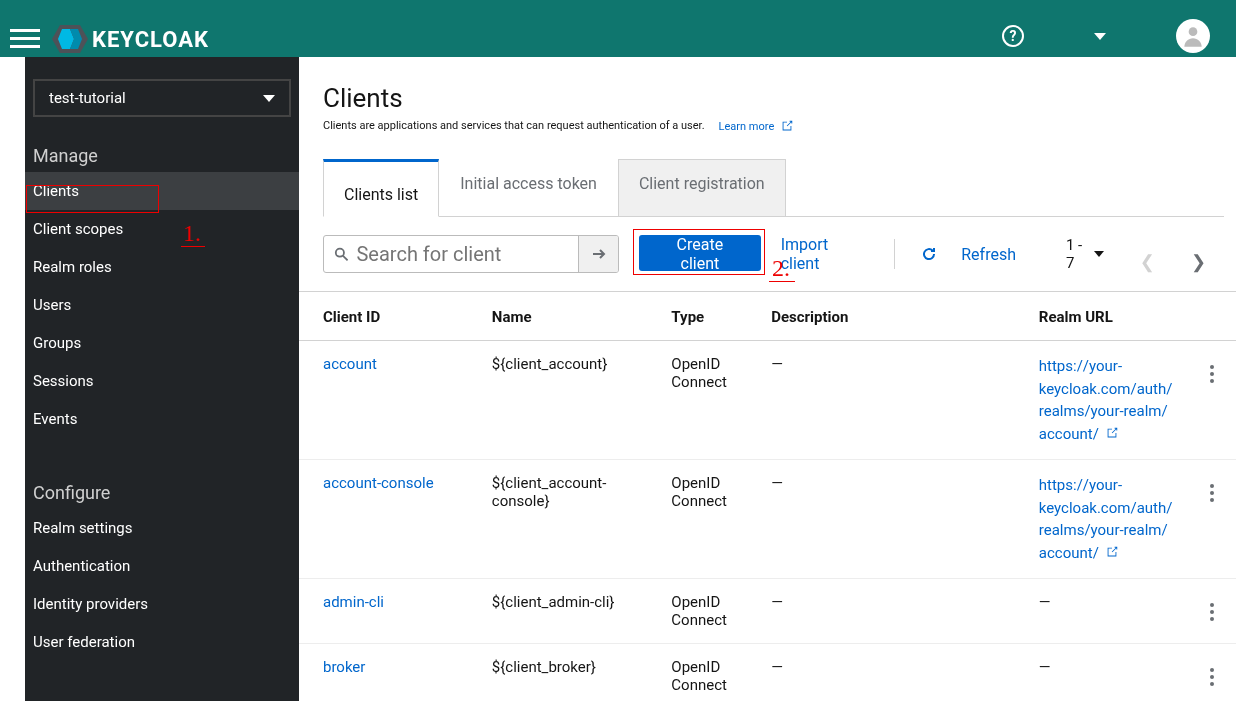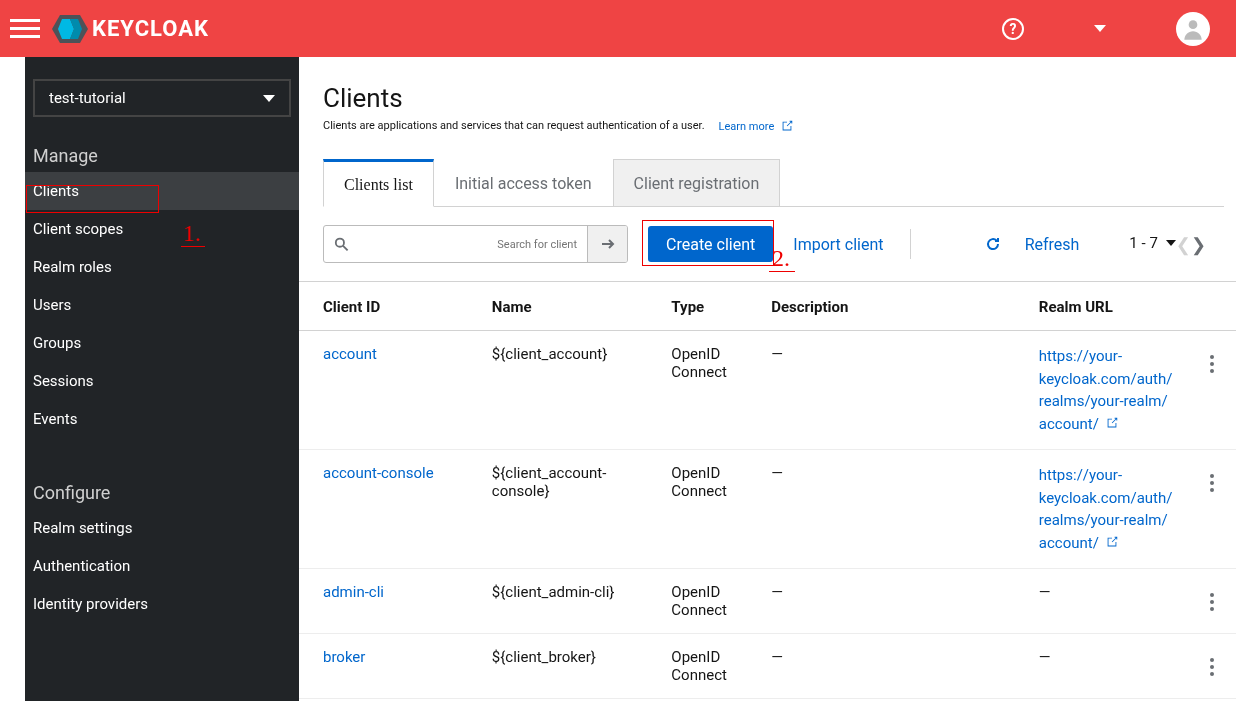--- a/index.html
+++ b/index.html
@@ -1,17 +1,17 @@
 <!DOCTYPE html>
 <html><head>
 <meta charset="utf-8">
 <style>
 * { margin:0; padding:0; box-sizing:border-box; font-family: -apple-system, BlinkMacSystemFont, "Segoe UI", Roboto, Helvetica, Arial, sans-serif; }
 html, body { height:100%; width:1236px; overflow:hidden; background:#fff; }
-.topbar { height:57px; background:#ef4444; display:flex; align-items:center; padding:16px 10px; }
+.topbar { height:57px; background:#0f766e; display:flex; align-items:flex-end; padding:4px 10px; }
 .hamburger { width:30px; height:30px; display:flex; flex-direction:column; justify-content:center; gap:5px; margin-right:12px; cursor:pointer; }
 .hamburger div { height:3px; background:#fff; }
 .logo { display:flex; align-items:center; gap:4px; }
 .logo-text { color:#fff; font-weight:700; letter-spacing:1px; font-size:22px; }
 .top-right { margin-left:auto; display:flex; align-items:center; gap:70px; padding-right:16px; }
 .help-icon { color:#fff; font-size:18px; width:22px; height:22px; border:2px solid #fff; border-radius:50%; display:flex; align-items:center; justify-content:center; font-weight:bold; font-size:14px; }
 .caret-down-white { width:0; height:0; border-left:6px solid transparent; border-right:6px solid transparent; border-top:7px solid #fff; }
 .avatar { width:34px; height:34px; background:#fff; border-radius:50%; display:flex; align-items:center; justify-content:center; }
 .avatar svg { width:26px; height:26px; }
 .shell { display:flex; height:calc(100% - 57px);margin-left:25px; }
@@ -26,32 +26,32 @@
 .red-ann { color:#e00; font-family: Georgia, 'Times New Roman', serif; font-size:24px; position:absolute; }
 .red-line { background:#e00; position:absolute; height:1px; }
 .main { flex:1; padding:26px 0 0 0; position:relative; overflow:hidden; background:#fff; }
 .main-inner { padding:0 12px 0 24px; }
 .page-title { font-size:26px; font-weight:400; color:#151515; margin-bottom:6px; }
 .page-sub { font-size:11px; color:#151515; display:flex; gap:14px; }
 .learn-more { color:#0066cc; display:flex; align-items:center; gap:6px; }
 .ext-icon { width:14px; height:14px; }
 .tabs { display:flex; border-bottom:1px solid #d2d2d2; margin-top:26px; }
 .tab { padding:14px 20px 12px 20px; font-size:16px; color:#6a6e73; cursor:pointer; border:1px solid transparent; border-bottom:none; }
-.tab.active { color:#151515; border:1px solid #d2d2d2; border-bottom:1px solid #fff; border-top:3px solid #06c; margin-bottom:-1px; padding-top:14px; background:#fff;font-family:Liberation Serif, serif; }
+.tab.active { color:#151515; border:1px solid #d2d2d2; border-bottom:1px solid #fff; border-top:3px solid #06c; margin-bottom:-1px; padding-top:23px; background:#fff; }
 .tab.grey { background:#f0f0f0; border:1px solid #d2d2d2; border-bottom:none; }
 .toolbar { display:flex; align-items:center; padding:18px 24px 18px 24px; border-bottom:1px solid #d2d2d2; gap:20px; }
 .search-wrap { display:flex; border:1px solid #bbb; border-radius:3px; overflow:hidden; width:305px; }
 .search-in { display:flex; align-items:center; flex:1; padding:0 10px; height:36px; gap:8px; }
-.search-in input { border:none; outline:none; font-size:11px; width:100%; color:#8b5cf6;text-align:right; }
+.search-in input { border:none; outline:none; font-size:20px; width:100%; color:#8b5cf6; }
 .search-go { width:40px; display:flex; align-items:center; justify-content:center; background:#f0f0f0; border-left:1px solid #bbb; font-size:18px; color:#6a6e73; cursor:pointer; }
 .btn-primary { background:#0066cc; color:#fff; border:none; height:36px; padding:0 18px; font-size:16px; border-radius:3px; cursor:pointer; }
 .link-btn { color:#0066cc; font-size:16px; cursor:pointer; }
 .tool-right { margin-left:auto; display:flex; align-items:center; gap:50px; padding-right:6px; }
 .refresh { color:#0066cc; display:flex; align-items:center; gap:24px; cursor:pointer; font-size:16px; }
-.pager { display:flex; align-items:flex-start; }
+.pager { display:flex; align-items:flex-end; gap:36px; }
 .pager-info { display:flex; align-items:center; gap:8px; font-size:15px; color:#151515; cursor:pointer; }
 .chev { color:#d2d2d2; font-size:18px; cursor:pointer; }
 .divider-v { width:1px; height:30px; background:#d2d2d2; margin:0 6px; }
 table.clients { width:100%; border-collapse:collapse; }
 table.clients th { text-align:left; font-weight:700; font-size:15px; padding:16px 12px 14px 24px; color:#151515; }
 table.clients td { padding:14px 12px 14px 24px; vertical-align:top; font-size:15px; color:#151515; border-bottom:1px solid #ededed; }
 table.clients tr.head-row th { border-bottom:1px solid #d2d2d2; }
 .cid-link { color:#0066cc; cursor:pointer; }
 .home-url { color:#0066cc; cursor:pointer; line-height:1.5; }
 .kebab { width:24px; text-align:center; cursor:pointer; }
@@ -111,20 +111,21 @@
       <div class="sb-item">Users</div>
       <div class="sb-item">Groups</div>
       <div class="sb-item">Sessions</div>
       <div class="sb-item">Events</div>
     </div>
     <div class="sb-group" style="margin-top:34px;">
       <div class="sb-section-label">Configure</div>
       <div class="sb-item">Realm settings</div>
       <div class="sb-item">Authentication</div>
       <div class="sb-item">Identity providers</div>
+      <div class="sb-item">User federation</div>
     </div>
 
     <div class="red-box" style="top:128px; left:1px; width:133px; height:28px;"></div>
     <span class="red-ann" style="top:163px; left:158px;">1.</span>
     <div class="red-line" style="top:189px; left:156px; width:24px;"></div>
   </div>
 
   <div class="main">
     <div class="main-inner">
       <div class="page-title">Clients</div>

